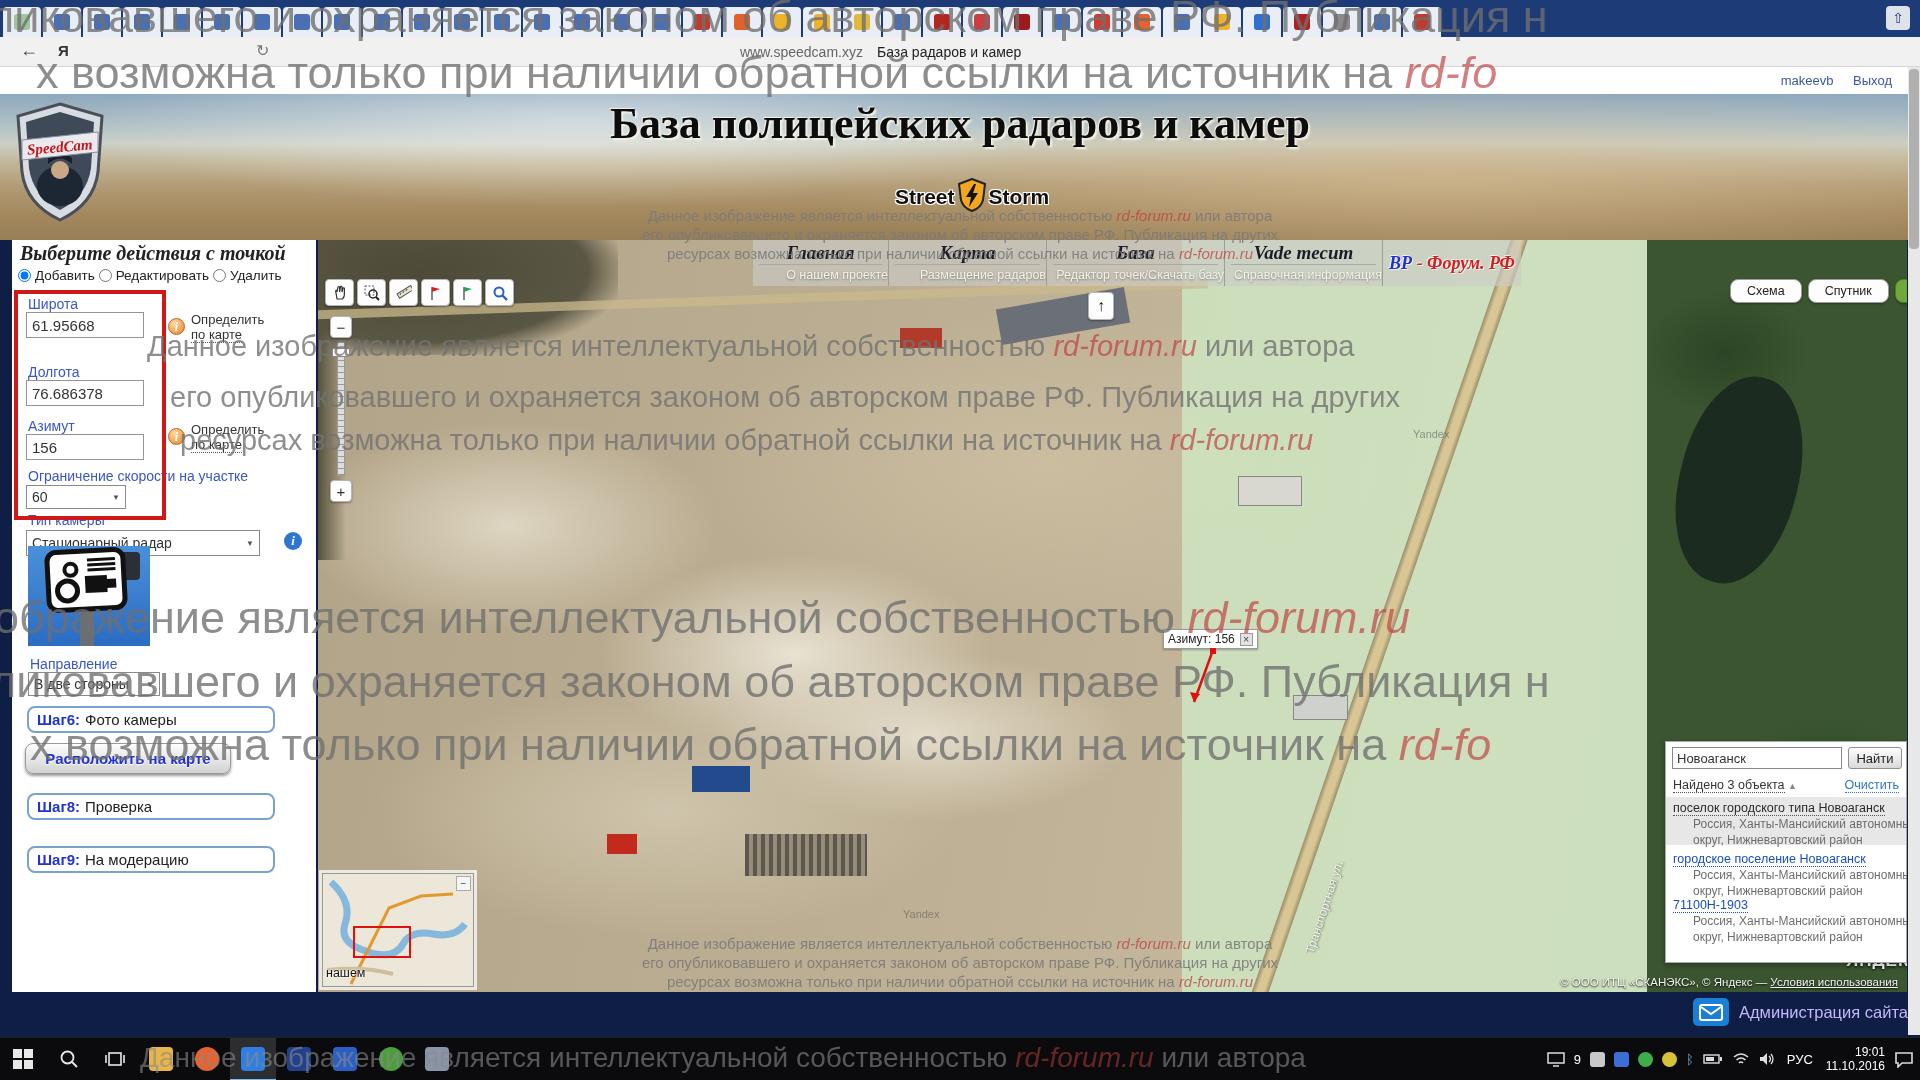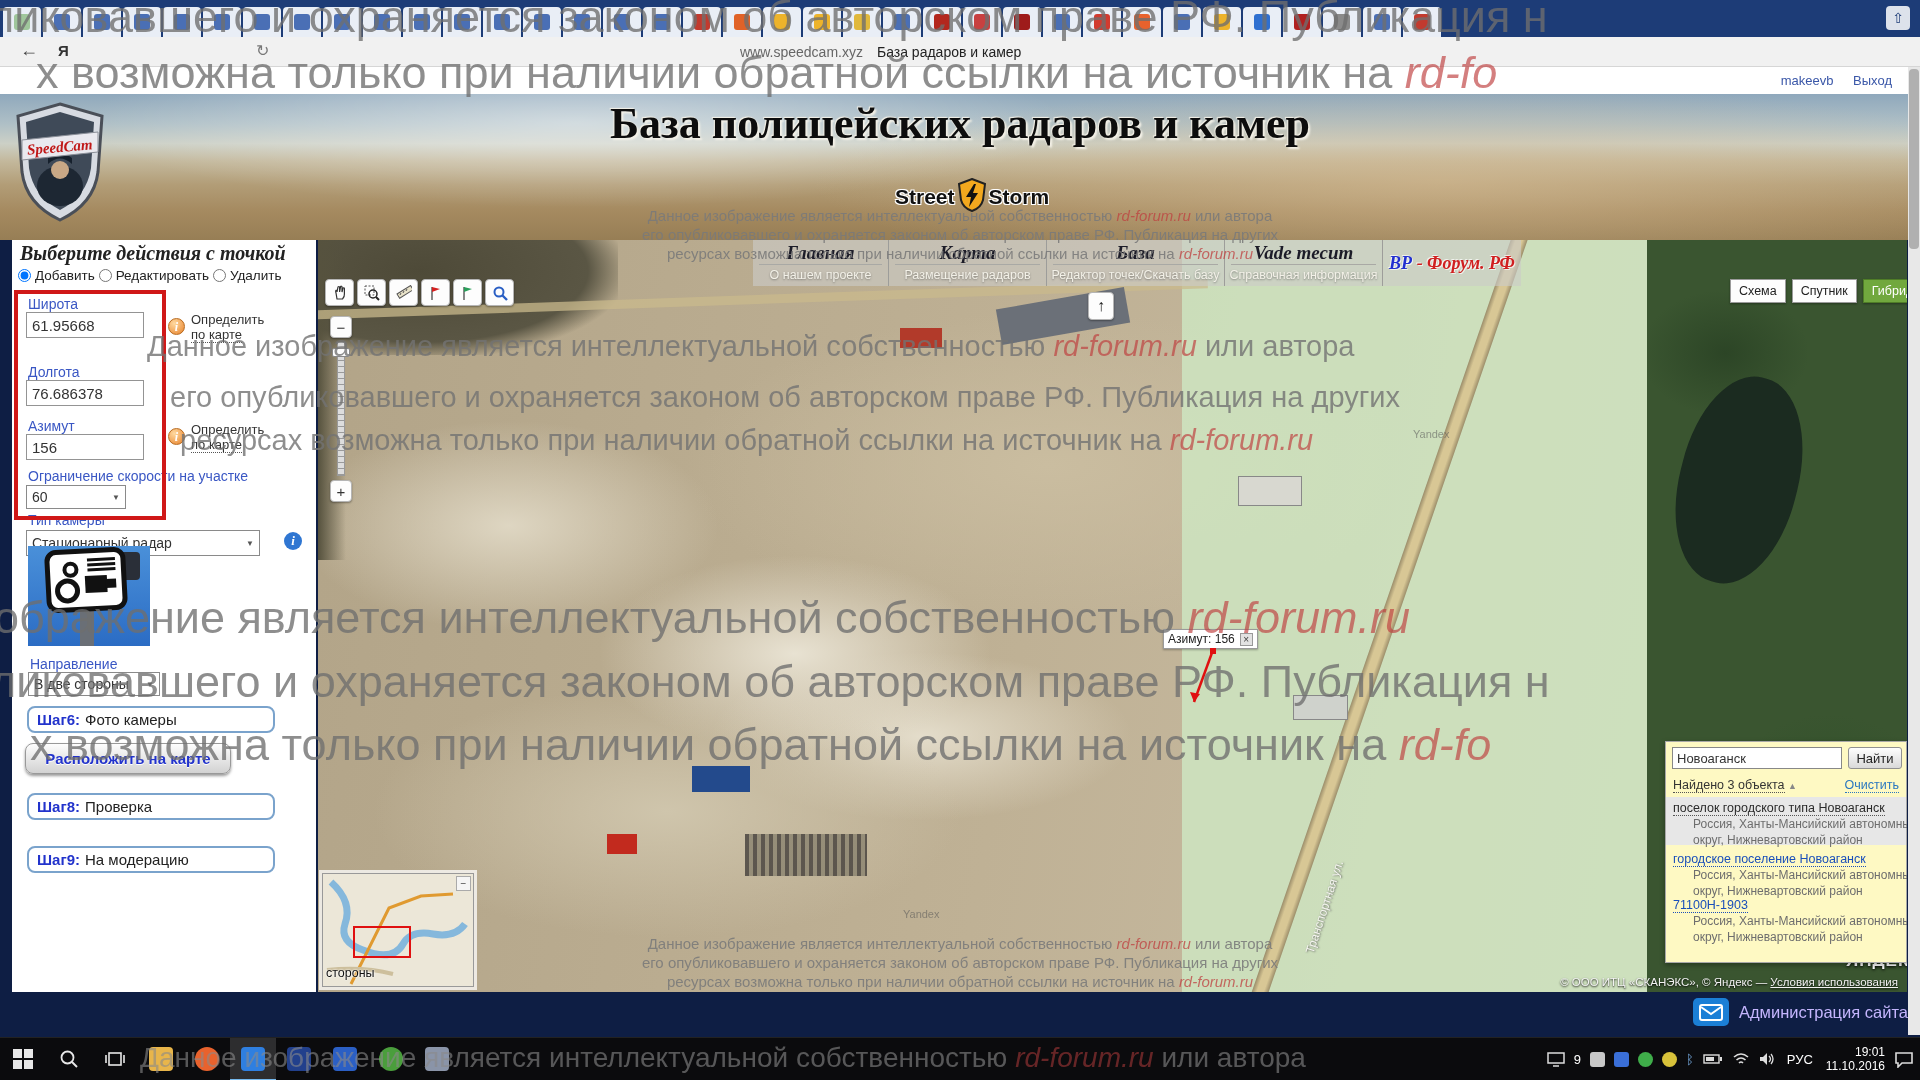--- a/index.html
+++ b/index.html
@@ -42,21 +42,21 @@
   #ss-badge { margin:0 2px; }
 
   
   #menu { position:absolute; left:753px; top:240px; width:768px; height:46px; display:flex;
     background:rgba(203,203,200,.62); z-index:40; }
   .mcol { border-left:1px solid #9d9d9a; display:flex; flex-direction:column; }
   .mcol:first-child { border-left:none; }
   .mtitle { font-family:"Liberation Serif",serif; font-style:italic; font-weight:bold; font-size:19px;
     color:#1c1c28; text-align:center; padding-top:2px; height:25px;
     border-bottom:1px solid #a9a9a5; margin:0 6px; }
-  .msub { font-size:12.5px; color:#f3f1e8; text-align:center; padding-top:3px; text-shadow:0 1px 2px rgba(70,70,70,.55); white-space:nowrap; }
+  .msub { font-size:12.5px; color:#f3f1e8; text-align:right; padding-top:3px; text-shadow:0 1px 2px rgba(70,70,70,.55); white-space:nowrap; }
   .mc1{width:135px}.mc2{width:158px}.mc3{width:178px}.mc4{width:158px}
   .mc5{width:139px; justify-content:center; }
   #forum-link { font-family:"Liberation Serif",serif; font-style:italic; font-weight:bold; font-size:18px; text-align:center; white-space:nowrap;
     text-shadow:-1px -1px 0 rgba(255,255,255,.7),1px 1px 0 rgba(255,255,255,.7); }
   #forum-link .fa { color:#2230d0; } #forum-link .fb { color:#d02020; }
 
   
   #sidebar { position:absolute; left:12px; top:240px; width:304px; height:752px; background:#fff; z-index:30; font-size:14px; color:#222; }
   #sb-heading { position:absolute; left:8px; top:2px; font-family:"Liberation Serif",serif; font-style:italic; font-weight:bold; font-size:20px; white-space:nowrap; }
   #sb-radios { position:absolute; left:6px; top:28px; display:flex; align-items:center; gap:4px; font-size:13.5px; white-space:nowrap; }
@@ -108,21 +108,21 @@
   .bld { position:absolute; }
   #m-carlot { position:absolute; left:427px; top:594px; width:122px; height:42px;
     background:repeating-linear-gradient(90deg,#4a4540 0 4px,#8d8672 4px 8px); opacity:.85; }
   .tile-label { position:absolute; font-size:11px; color:#555; opacity:.55; }
   #street-label { position:absolute; left:958px; top:660px; font-size:12px; color:#f5f5f0; text-shadow:0 1px 2px #555; transform:rotate(-72deg); white-space:nowrap; }
 
   .map-btn { position:absolute; background:#fdfdfd; border:1px solid #b5b5b5; border-radius:4px; box-shadow:0 1px 2px rgba(0,0,0,.35); display:flex; align-items:center; justify-content:center; }
   #m-tools { position:absolute; left:7px; top:39px; display:flex; gap:3px; }
   .tool { width:29px; height:27px; background:#fdfdfd; border:1px solid #b5b5b5; border-radius:4px; box-shadow:0 1px 2px rgba(0,0,0,.35); display:flex; align-items:center; justify-content:center; }
   #m-types { position:absolute; left:1412px; top:39px; display:flex; gap:6px; }
-  .mtype { height:24px; padding:0 8px; border-radius:0; border:1px solid #9a9a9a; background:#fdfdfd; font-size:12.5px; color:#222; display:flex; align-items:center; box-shadow:0 1px 2px rgba(0,0,0,.35); white-space:nowrap; }
+  .mtype { height:24px; padding:0 16px; border-radius:8px; border:1px solid #9a9a9a; background:#fdfdfd; font-size:12.5px; color:#222; display:flex; align-items:center; box-shadow:0 1px 2px rgba(0,0,0,.35); white-space:nowrap; }
   .mtype.active { background:#71a83e; border-color:#4f7d27; color:#fff; }
   #zoom-out-btn { left:12px; top:76px; width:22px; height:22px; font-size:15px; color:#333; }
   #zoom-in-btn { left:12px; top:240px; width:22px; height:22px; font-size:15px; color:#333; }
   #zoom-track { position:absolute; left:19px; top:102px; width:8px; height:134px; background:repeating-linear-gradient(180deg,#ddd 0 5px,#9a9a9a 5px 6px); border:1px solid #999; }
   #zoom-handle { position:absolute; left:14px; top:108px; width:18px; height:9px; background:#fdfdfd; border:1px solid #888; border-radius:2px; }
   #north-btn { left:770px; top:52px; width:26px; height:28px; font-size:16px; color:#222; font-weight:bold; }
 
   #az-tip { position:absolute; left:845px; top:389px; height:20px; background:#fff; border:1px solid #9a9a9a; display:flex; align-items:center; padding:0 4px; font-size:12px; color:#222; box-shadow:0 1px 2px rgba(0,0,0,.3); }
   #az-close { margin-left:5px; width:13px; height:13px; background:#e2e2e2; border:1px solid #999; font-size:10px; line-height:11px; text-align:center; color:#444; }
   #az-arrow { position:absolute; left:862px; top:408px; }
@@ -130,21 +130,21 @@
   #minimap { position:absolute; left:4px; top:633px; width:152px; height:114px; background:#e9e4d4; border:1px solid #999; box-shadow:0 0 0 3px rgba(255,255,255,.75); }
   #mm-view { position:absolute; left:30px; top:52px; width:58px; height:32px; border:2px solid #e01010; }
   #mm-toggle { position:absolute; right:2px; top:2px; width:15px; height:15px; background:#f5f5f5; border:1px solid #aaa; font-size:10px; line-height:13px; text-align:center; color:#444; }
   #city-label { position:absolute; left:8px; top:726px; font-size:12.5px; color:#111; text-shadow:0 0 2px #fff,0 0 2px #fff; }
 
   #yandex-logo { position:absolute; left:1528px; top:711px; font-size:17px; font-weight:bold; color:#fff; letter-spacing:1px; text-shadow:0 1px 3px #000; }
   #m-copyright { position:absolute; left:1160px; top:736px; width:420px; text-align:right; font-size:11.5px; color:#f2f2f2; text-shadow:0 1px 2px #000; white-space:nowrap; }
   #m-copyright .link { text-decoration:underline; }
 
   
-  #spanel { position:absolute; left:1347px; top:501px; width:242px; height:222px; background:#fef9c3; border:1px solid #a8a8a8; box-shadow:0 2px 5px rgba(0,0,0,.35); font-size:12.5px; }
+  #spanel { position:absolute; left:1347px; top:501px; width:242px; height:222px; background:#ffffff; border:1px solid #a8a8a8; box-shadow:0 2px 5px rgba(0,0,0,.35); font-size:12.5px; }
   #sp-input { position:absolute; left:6px; top:5px; width:170px; height:22px; border:1px solid #888; font-size:13px; padding:0 4px; color:#333; }
   #sp-find { position:absolute; left:182px; top:5px; width:54px; height:22px; background:linear-gradient(#fefefe,#d9d9d9); border:1px solid #919191; border-radius:3px; font-size:13px; color:#222; }
   #sp-found { position:absolute; left:7px; top:36px; color:#333; }
   #sp-found .u { border-bottom:1px dotted #555; }
   #sp-found .tri { color:#888; font-size:9px; }
   #sp-clear { position:absolute; right:7px; top:36px; color:#2a77c0; border-bottom:1px dotted #2a77c0; }
   .sp-res { position:absolute; left:0; width:100%; padding:4px 7px; }
   .sp-res .rt { display:inline; border-bottom:1px dotted; }
   .sp-res .rd { color:#6e6e6e; font-size:12px; line-height:1.3; margin-top:2px; width:225px;margin-left:20px; }
   #res0 { top:55px; height:48px; background:#e7e7e7; } #res0 .rt { color:#2b2b2b; border-color:#555; }
@@ -537,21 +537,21 @@
     <div id="minimap">
       <svg width="150" height="112" viewBox="0 0 150 112">
         <rect width="150" height="112" fill="#ece7d8"></rect>
         <path d="M8 8 Q30 28 22 50 Q16 68 40 76 Q70 88 80 70 Q88 56 110 60 Q132 64 142 50" stroke="#85b8dc" stroke-width="7" fill="none"></path>
         <path d="M28 110 L66 34 L98 22 L130 20" stroke="#e09a30" stroke-width="3" fill="none"></path>
         <path d="M4 96 Q40 92 70 100" stroke="#cdbf9c" stroke-width="4" fill="none"></path>
       </svg>
       <div id="mm-view"></div>
       <div id="mm-toggle">−</div>
     </div>
-    <div id="city-label">стороны</div>
+    <div id="city-label">нашем</div>
 
     <div id="yandex-logo">ЯНДЕКС</div>
     <div id="m-copyright"><span>© ООО ИТЦ «СКАНЭКС», © Яндекс — </span><span class="link">Условия использования</span></div>
 
     <div id="spanel">
       <input id="sp-input" value="Новоаганск" style="">
       <button id="sp-find">Найти</button>
       <span id="sp-found"><span class="u">Найдено 3 объекта</span> <span class="tri">▲</span></span>
       <span id="sp-clear">Очистить</span>
       <div class="sp-res" id="res0">

